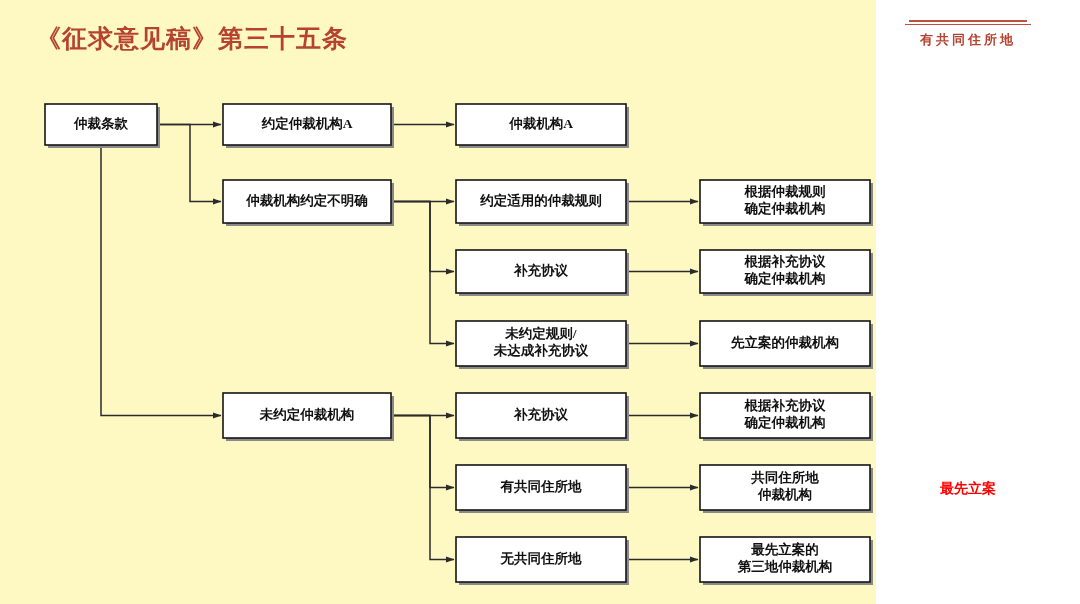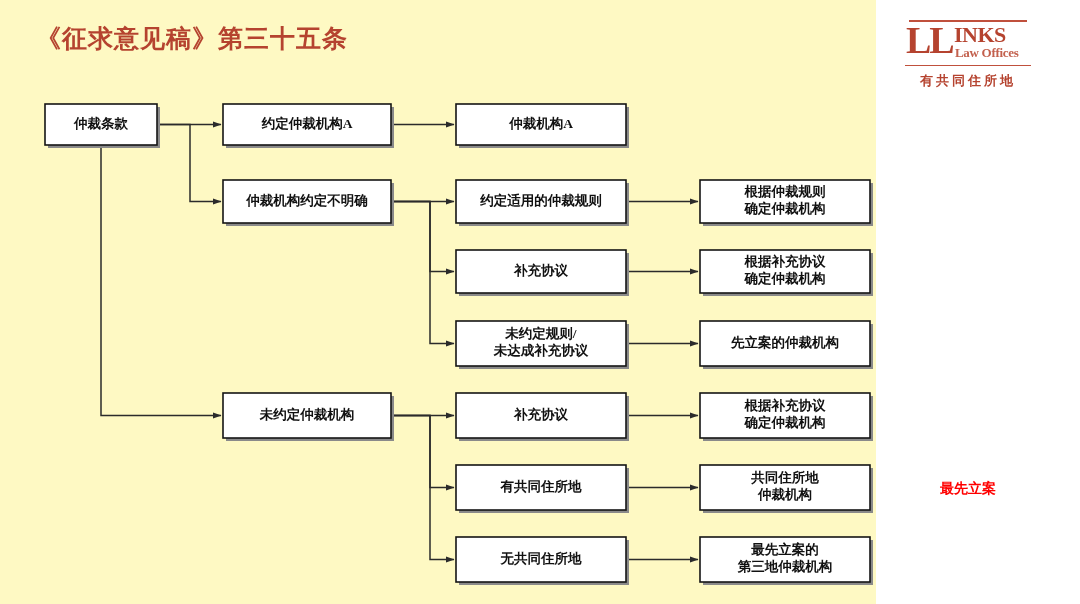--- a/index.html
+++ b/index.html
@@ -60,25 +60,20 @@
 </style>
 </head>
 <body>
 
 <div id="stage">
 
   <div class="title">《征求意见稿》第三十五条</div>
 
   <div class="logo">
     <div class="rule"></div>
-    <div class="wordmark">
-      <span class="ll">LL</span>
-      <span class="inks">INKS</span>
-      <span class="lawoffices">Law Offices</span>
-    </div>
     <div class="rule2"></div>
     <div class="cn">有共同住所地</div>
   </div>
 
   <svg class="flow" viewBox="0 0 1080 604" xmlns="http://www.w3.org/2000/svg">
     <defs>
       <marker id="arrow" markerWidth="9" markerHeight="9" refX="8.5" refY="3.2" orient="auto" markerUnits="userSpaceOnUse">
         <path d="M0,0 L9,3.2 L0,6.4 z" fill="#2b2b2b"></path>
       </marker>
     </defs>

